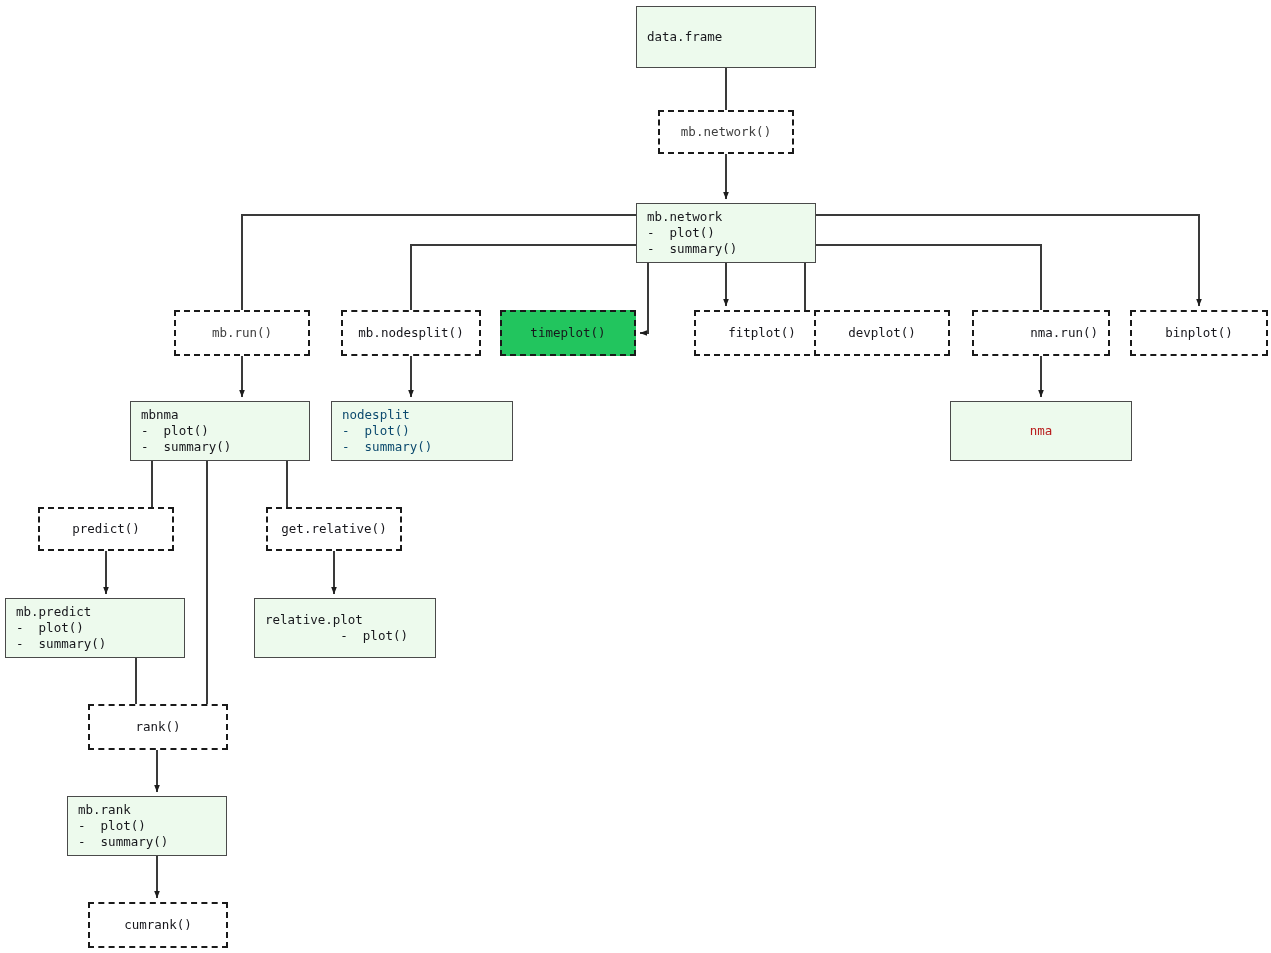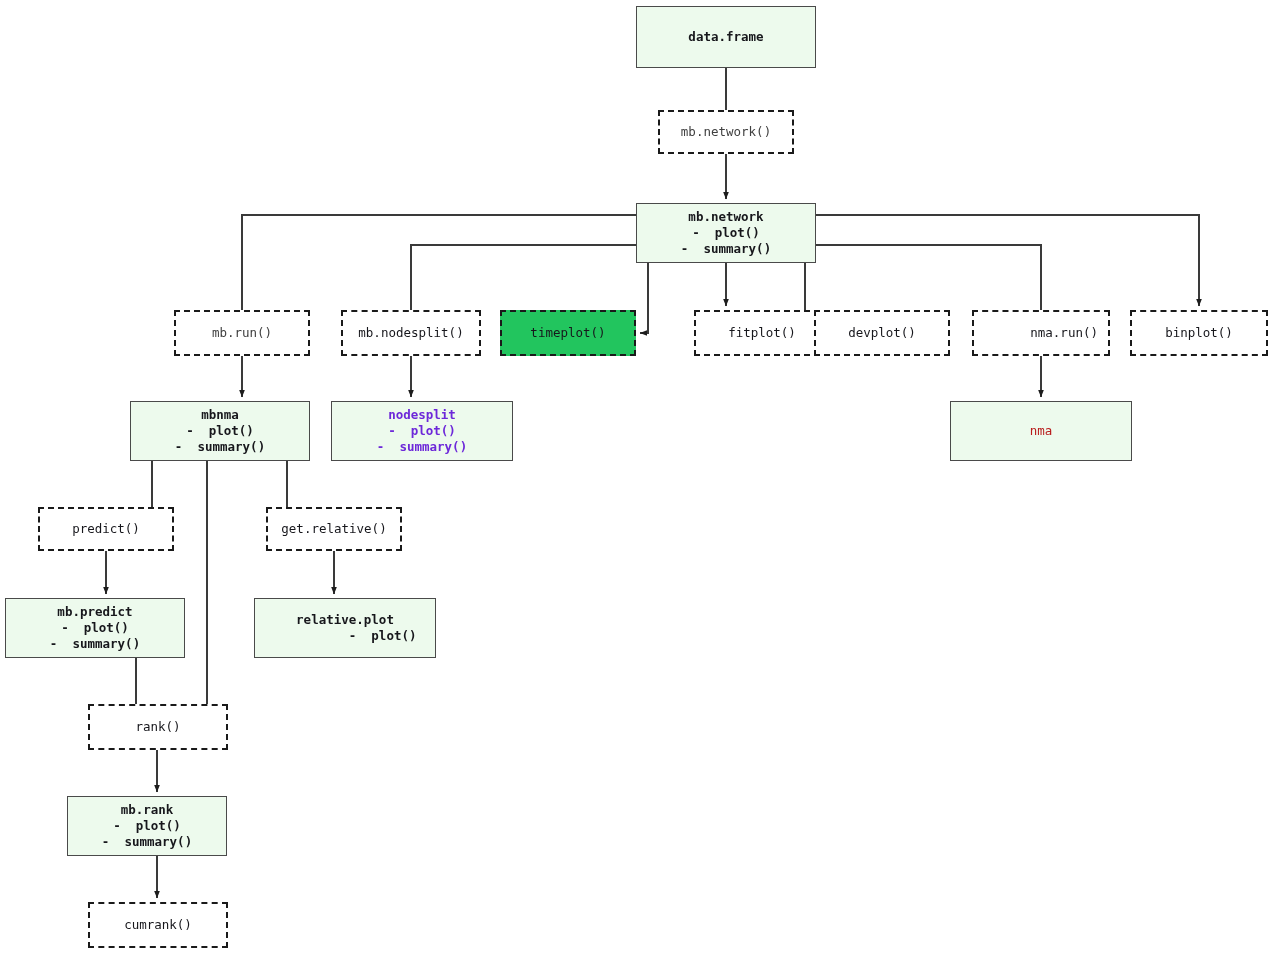--- a/index.html
+++ b/index.html
@@ -38,22 +38,21 @@
     border: 1.6px solid #4a4a4a;
   }
   .node.dashed {
     background: #ffffff;
     border: 2px dashed #1a1a1a;
   }
   .node .lines {
     padding: 0 10px;
   }
   .node.left .lines {
-    text-align: center;
-    font-weight: bold;
+    text-align: left;
   }
   .node.center .lines {
     text-align: center;
   }
   .node .ln {
     display: block;
   }
 </style>
 </head>
 <body>
@@ -95,21 +94,21 @@
       <div class="node dashed center" style="left: 658px; top: 110px; width: 136px; height: 44px; background: rgb(255, 255, 255); border-color: rgb(26, 26, 26); color: #404040;"><div class="lines"><span class="ln">mb.network()</span></div></div>
       <div class="node solid left" style="left: 636px; top: 203px; width: 180px; height: 60px; background: rgb(237, 250, 237); border-color: rgb(74, 74, 74); color: rgb(23, 23, 28);"><div class="lines"><span class="ln">mb.network</span><span class="ln">-  plot()</span><span class="ln">-  summary()</span></div></div>
       <div class="node dashed center" style="left: 174px; top: 310px; width: 136px; height: 46px; background: rgb(255, 255, 255); border-color: rgb(26, 26, 26); color: #404040;"><div class="lines"><span class="ln">mb.run()</span></div></div>
       <div class="node dashed center" style="left: 341px; top: 310px; width: 140px; height: 46px; background: rgb(255, 255, 255); border-color: rgb(26, 26, 26); color: rgb(23, 23, 28);"><div class="lines"><span class="ln">mb.nodesplit()</span></div></div>
       <div class="node dashed center" style="left: 500px; top: 310px; width: 136px; height: 46px; background: #22c55e; border-color: rgb(26, 26, 26); color: rgb(23, 23, 28);"><div class="lines"><span class="ln">timeplot()</span></div></div>
       <div class="node dashed center" style="left: 694px; top: 310px; width: 136px; height: 46px; background: rgb(255, 255, 255); border-color: rgb(26, 26, 26); color: rgb(23, 23, 28);"><div class="lines"><span class="ln">fitplot()</span></div></div>
       <div class="node dashed center" style="left: 814px; top: 310px; width: 136px; height: 46px; background: rgb(255, 255, 255); border-color: rgb(26, 26, 26); color: rgb(23, 23, 28);"><div class="lines"><span class="ln">devplot()</span></div></div>
       <div class="node dashed center" style="left: 972px; top: 310px; width: 138px; height: 46px; background: rgb(255, 255, 255); border-color: rgb(26, 26, 26); color: rgb(23, 23, 28); align-items: flex-end;"><div class="lines"><span class="ln">nma.run()</span></div></div>
       <div class="node dashed center" style="left: 1130px; top: 310px; width: 138px; height: 46px; background: rgb(255, 255, 255); border-color: rgb(26, 26, 26); color: rgb(23, 23, 28);"><div class="lines"><span class="ln">binplot()</span></div></div>
       <div class="node solid left" style="left: 130px; top: 401px; width: 180px; height: 60px; background: rgb(237, 250, 237); border-color: rgb(74, 74, 74); color: rgb(23, 23, 28);"><div class="lines"><span class="ln">mbnma</span><span class="ln">-  plot()</span><span class="ln">-  summary()</span></div></div>
-      <div class="node solid left" style="left: 331px; top: 401px; width: 182px; height: 60px; background: rgb(237, 250, 237); border-color: rgb(74, 74, 74); color: #6d28d9;"><div class="lines"><span class="ln">nodesplit</span><span class="ln">-  plot()</span><span class="ln">-  summary()</span></div></div>
+      <div class="node solid left" style="left: 331px; top: 401px; width: 182px; height: 60px; background: rgb(237, 250, 237); border-color: rgb(74, 74, 74); color: #0c4a6e;"><div class="lines"><span class="ln">nodesplit</span><span class="ln">-  plot()</span><span class="ln">-  summary()</span></div></div>
       <div class="node solid center" style="left: 950px; top: 401px; width: 182px; height: 60px; background: rgb(237, 250, 237); border-color: rgb(74, 74, 74); color: #b91c1c;"><div class="lines"><span class="ln">nma</span></div></div>
       <div class="node dashed center" style="left: 38px; top: 507px; width: 136px; height: 44px; background: rgb(255, 255, 255); border-color: rgb(26, 26, 26); color: rgb(23, 23, 28);"><div class="lines"><span class="ln">predict()</span></div></div>
       <div class="node dashed center" style="left: 266px; top: 507px; width: 136px; height: 44px; background: rgb(255, 255, 255); border-color: rgb(26, 26, 26); color: rgb(23, 23, 28);"><div class="lines"><span class="ln">get.relative()</span></div></div>
       <div class="node solid left" style="left: 5px; top: 598px; width: 180px; height: 60px; background: rgb(237, 250, 237); border-color: rgb(74, 74, 74); color: rgb(23, 23, 28);"><div class="lines"><span class="ln">mb.predict</span><span class="ln">-  plot()</span><span class="ln">-  summary()</span></div></div>
       <div class="node solid left" style="left: 254px; top: 598px; width: 182px; height: 60px; background: rgb(237, 250, 237); border-color: rgb(74, 74, 74); color: rgb(23, 23, 28);"><div class="lines"><span class="ln">relative.plot</span><span class="ln">          -  plot()</span></div></div>
       <div class="node dashed center" style="left: 88px; top: 704px; width: 140px; height: 46px; background: rgb(255, 255, 255); border-color: rgb(26, 26, 26); color: rgb(23, 23, 28);"><div class="lines"><span class="ln">rank()</span></div></div>
       <div class="node solid left" style="left: 67px; top: 796px; width: 160px; height: 60px; background: rgb(237, 250, 237); border-color: rgb(74, 74, 74); color: rgb(23, 23, 28);"><div class="lines"><span class="ln">mb.rank</span><span class="ln">-  plot()</span><span class="ln">-  summary()</span></div></div>
       <div class="node dashed center" style="left: 88px; top: 902px; width: 140px; height: 46px; background: rgb(255, 255, 255); border-color: rgb(26, 26, 26); color: rgb(23, 23, 28);"><div class="lines"><span class="ln">cumrank()</span></div></div>
     </div>
 

